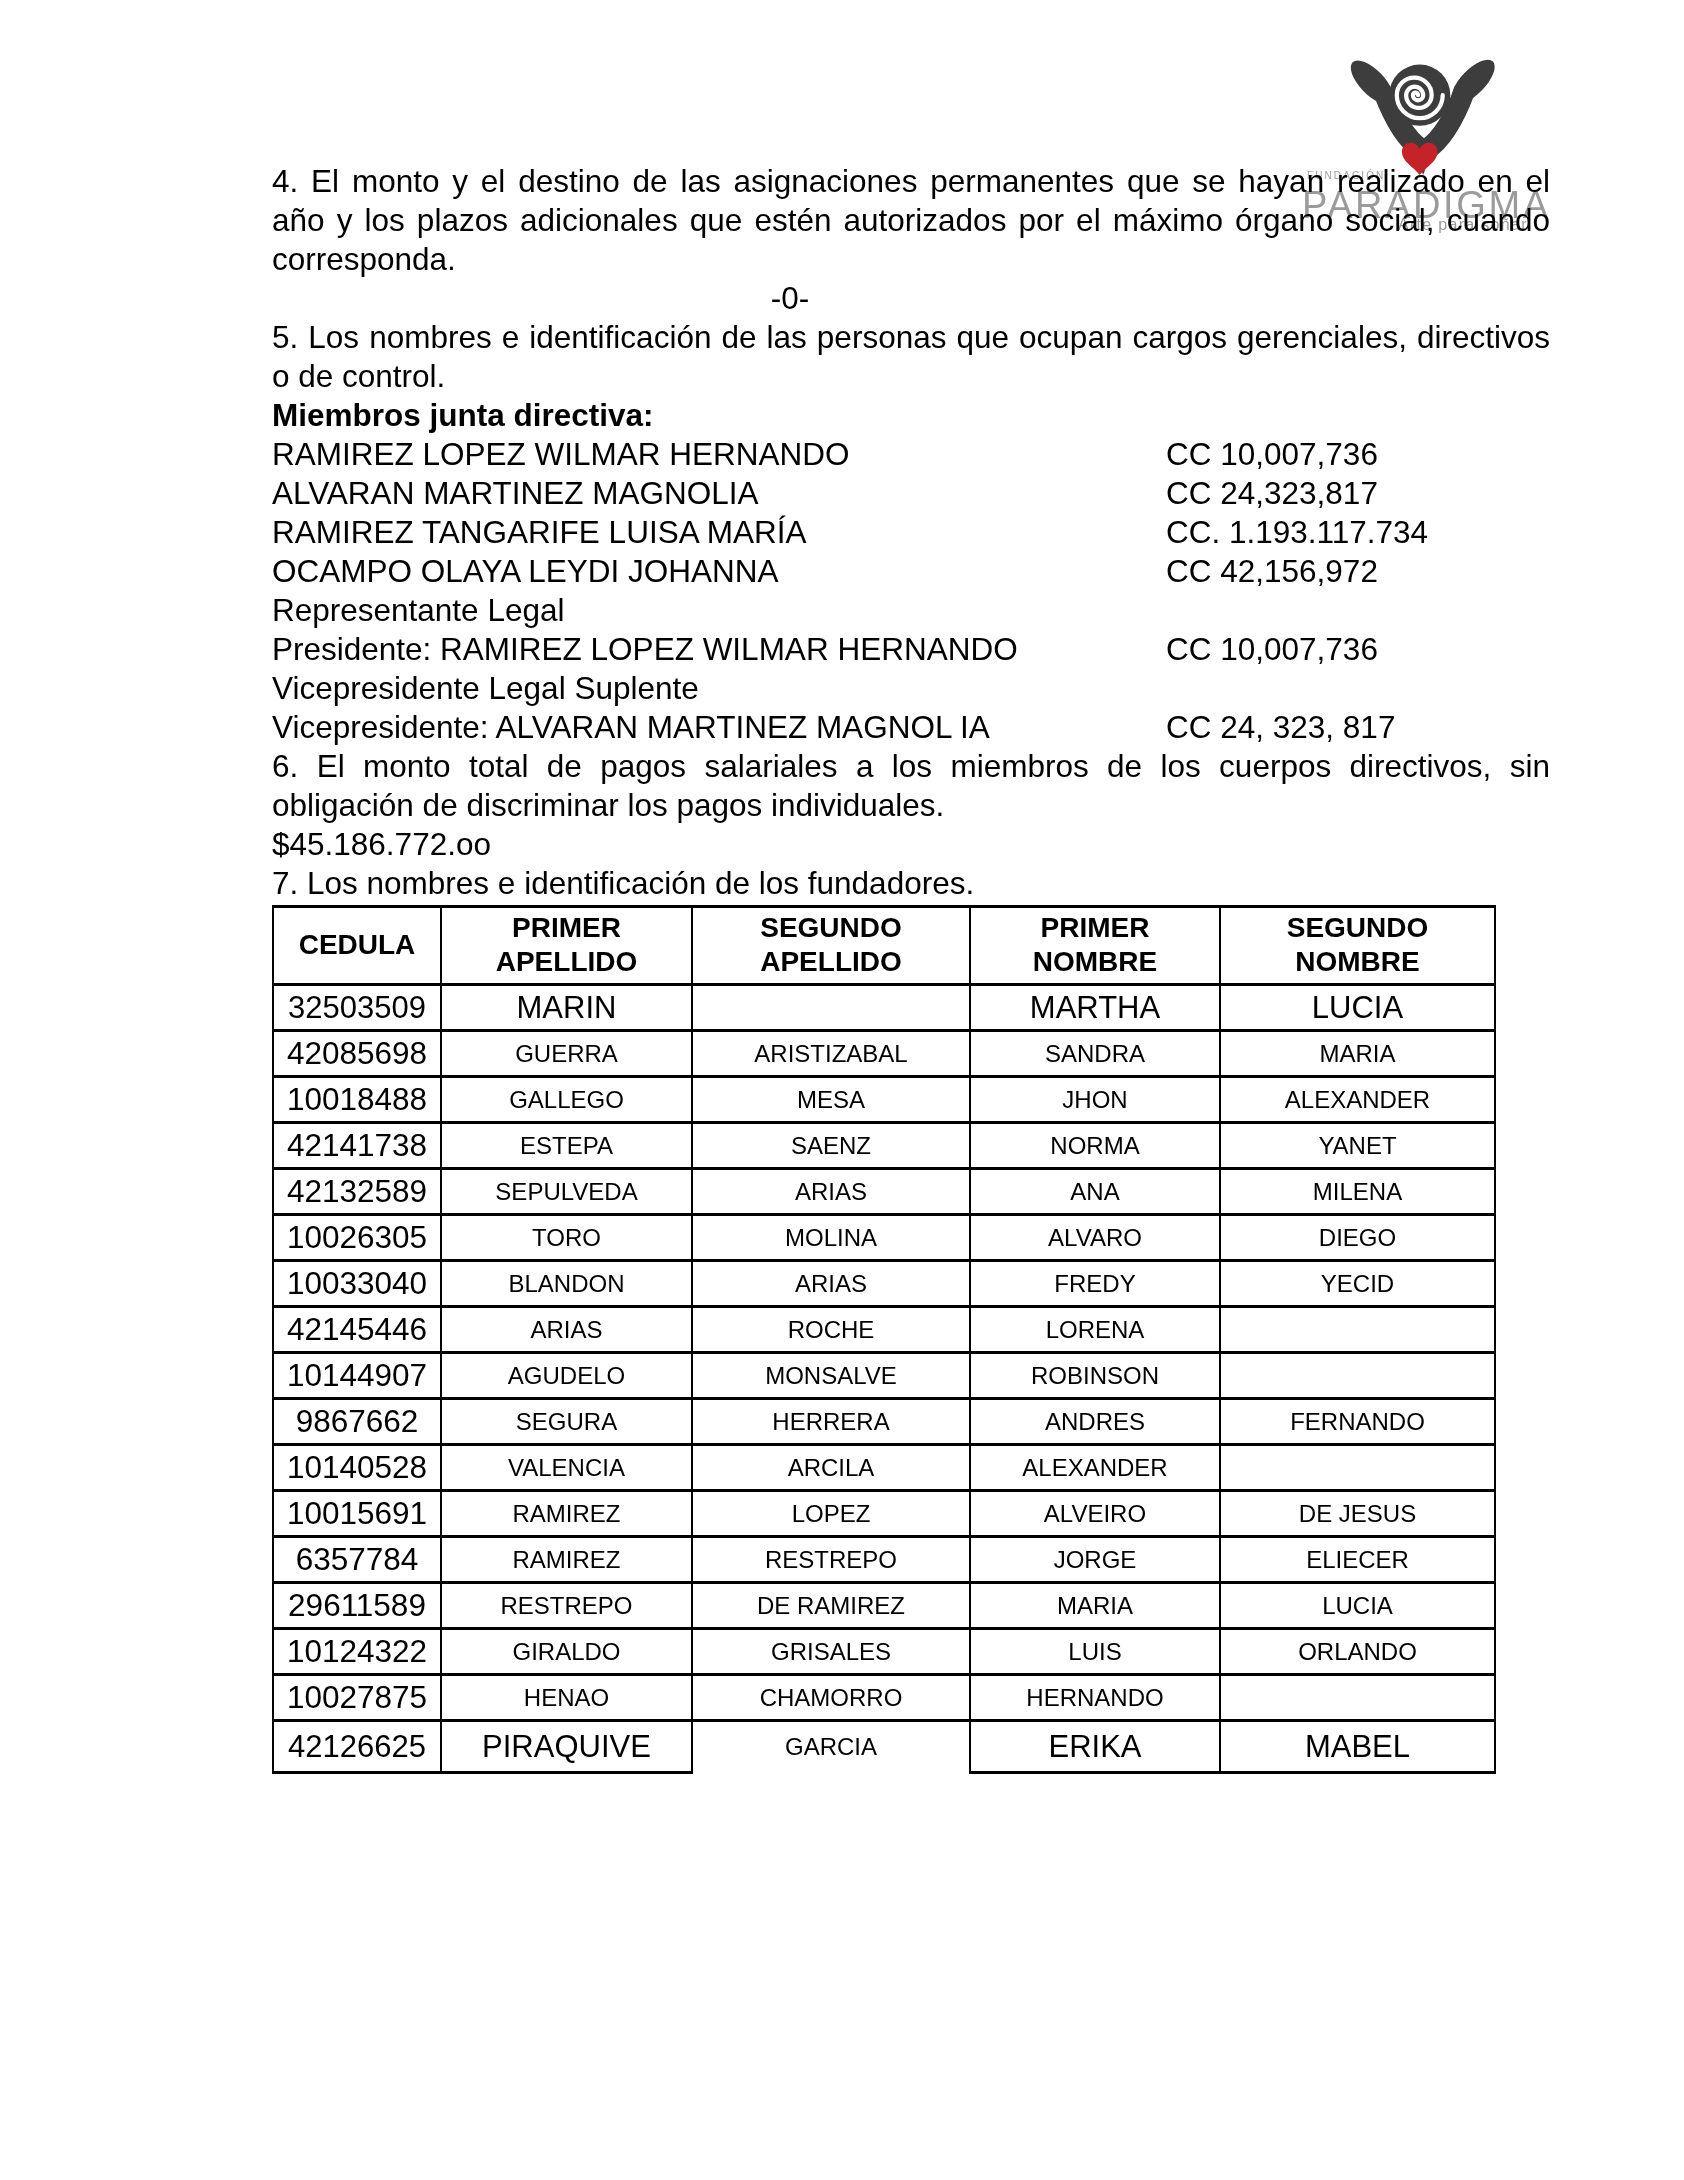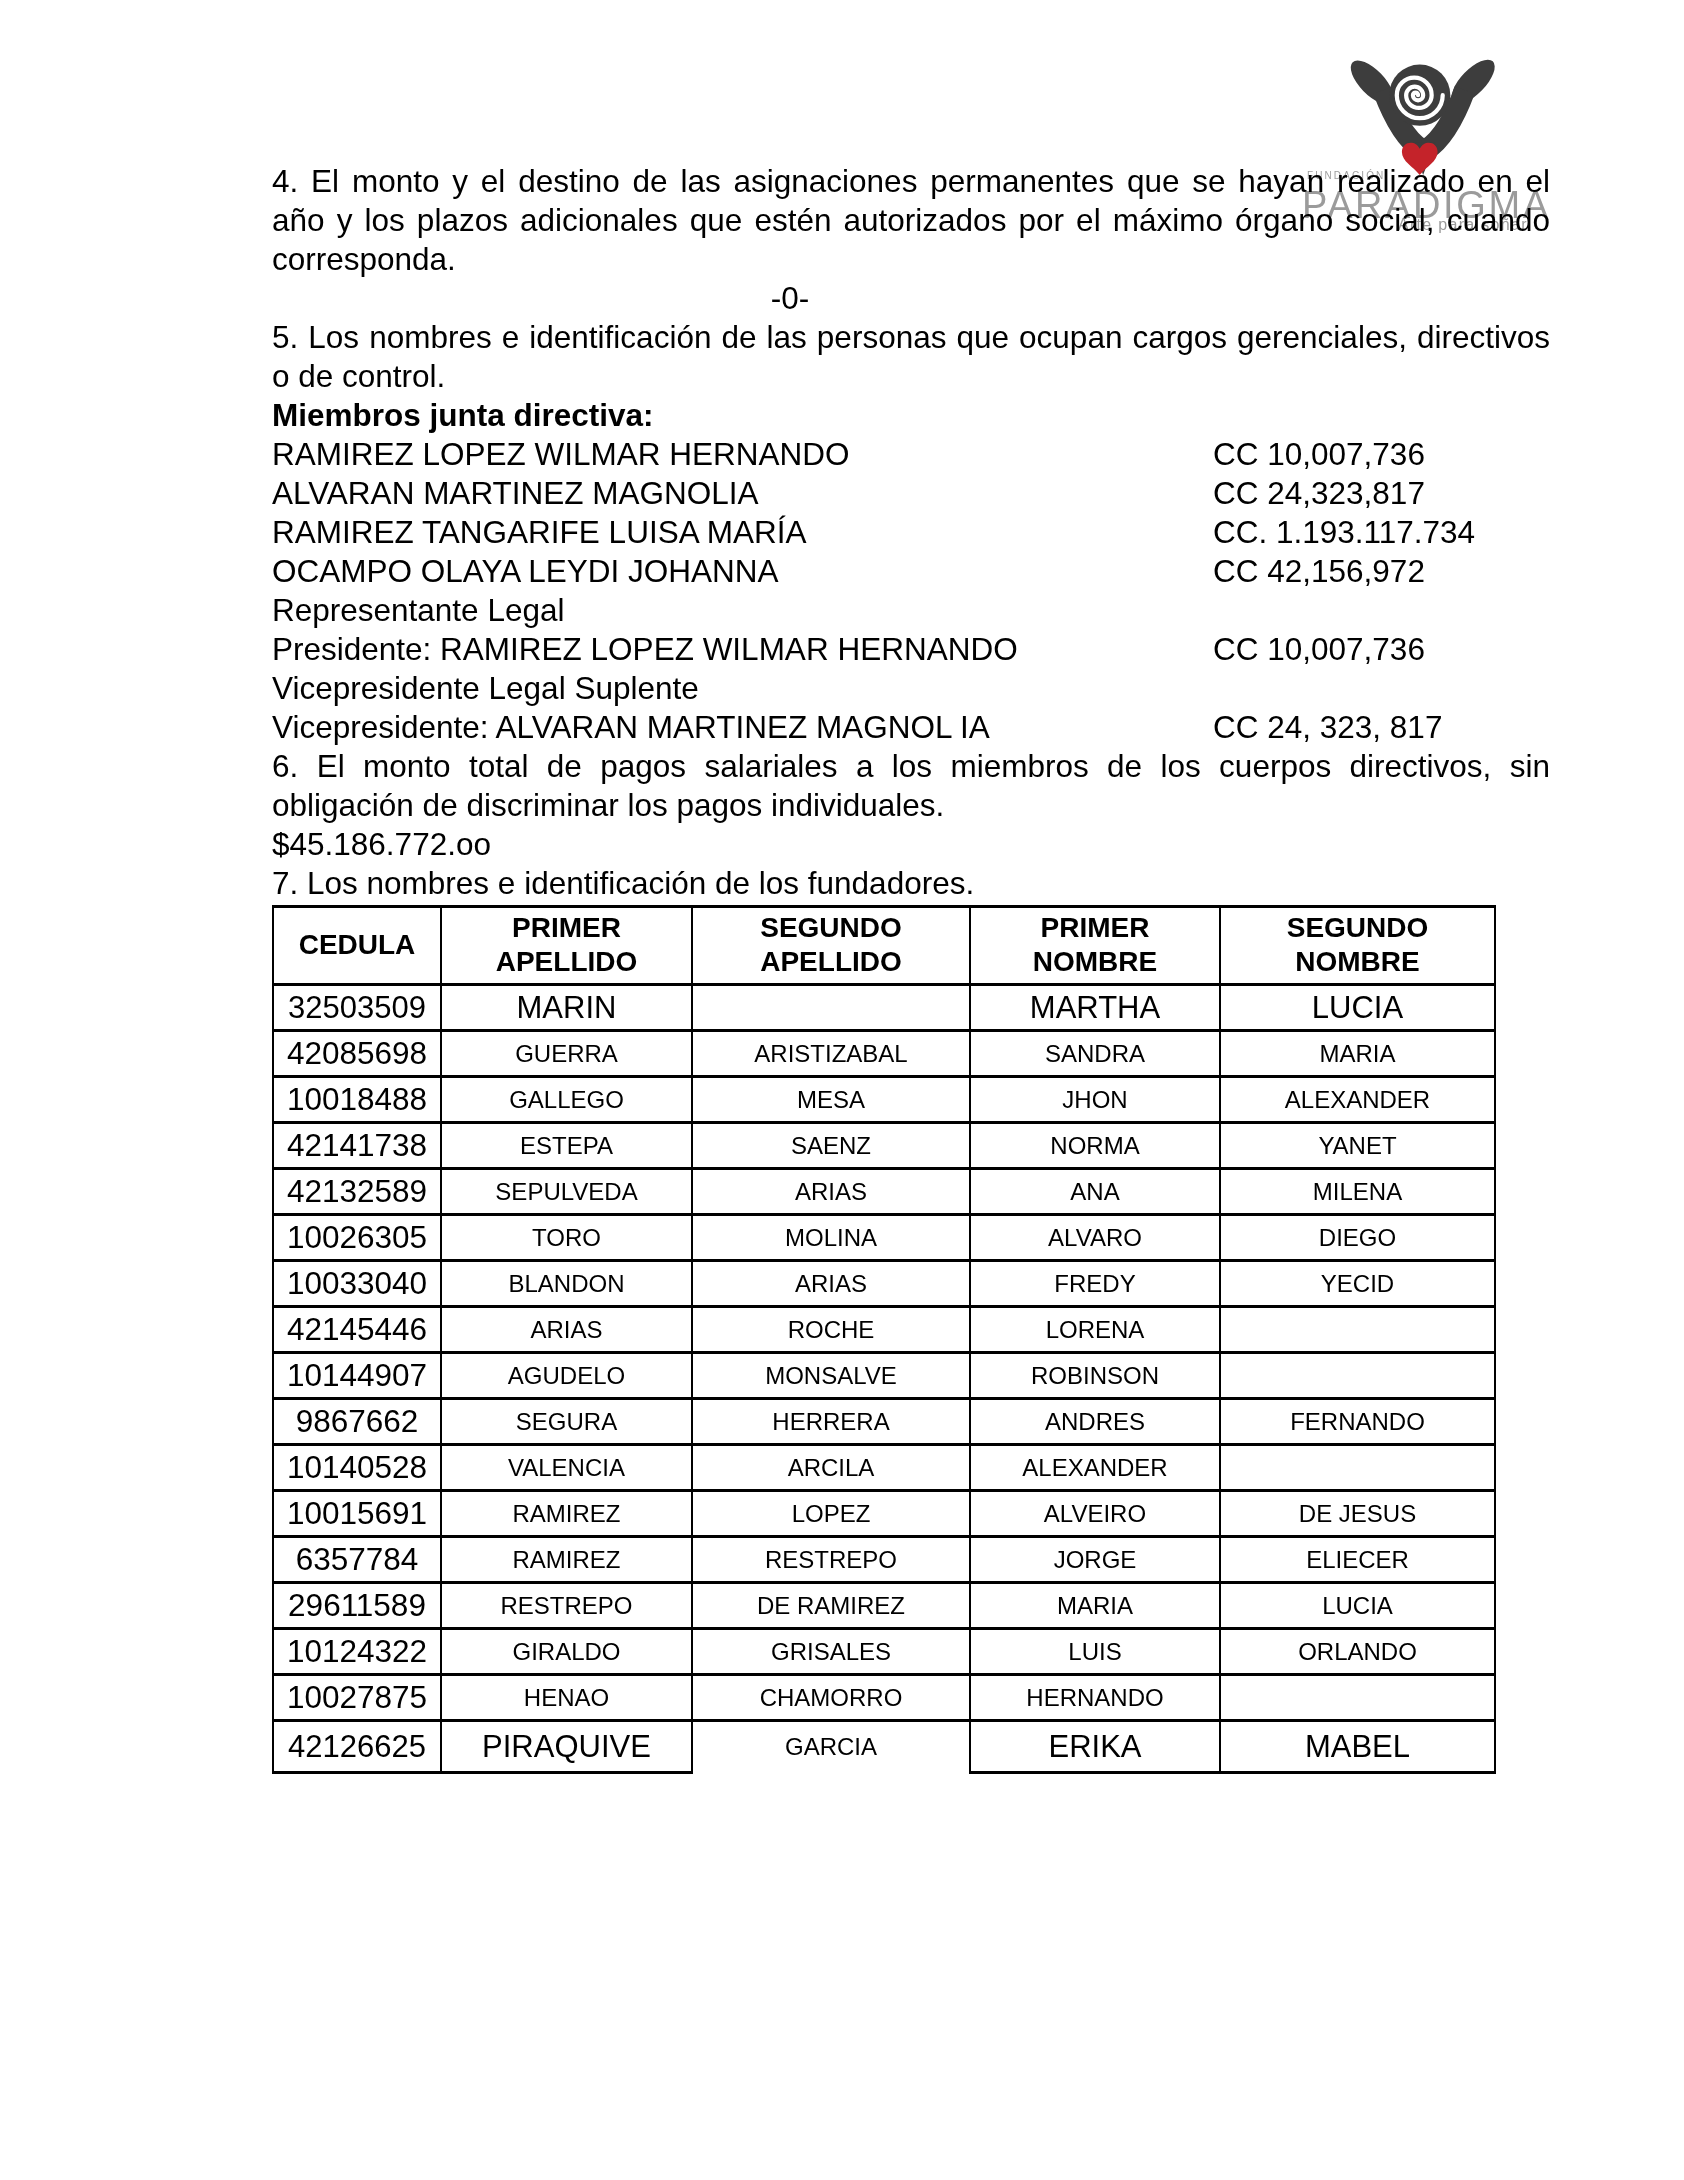--- a/index.html
+++ b/index.html
@@ -28,21 +28,21 @@
   
   .content {
     position:absolute; left:232px; top:162px; width:1278px; z-index:1;
     font-size:31.5px; line-height:39px;margin-left:40px;
   }
   .content p { margin:0; }
   .para { text-align:justify; }
   .separator { text-align:center; padding-right:242px; margin-top:43px; }
   .p5 { margin-top:37px; }
   .board-heading { margin-top:44px; font-weight:bold; }
-  .member-line { display:flex;gap:47px; }
+  .member-line { display:flex; }
   .member-name { flex:0 0 894px; }
   .member-id { flex:1 1 auto; }
   .p6 { margin-top:39px; }
   .amount { margin-top:39px; }
   .p7 { margin-top:39px; }
 
   
   table.founders {
     border-collapse:collapse; table-layout:fixed;
     width:1221px; margin-top:1.7px;

